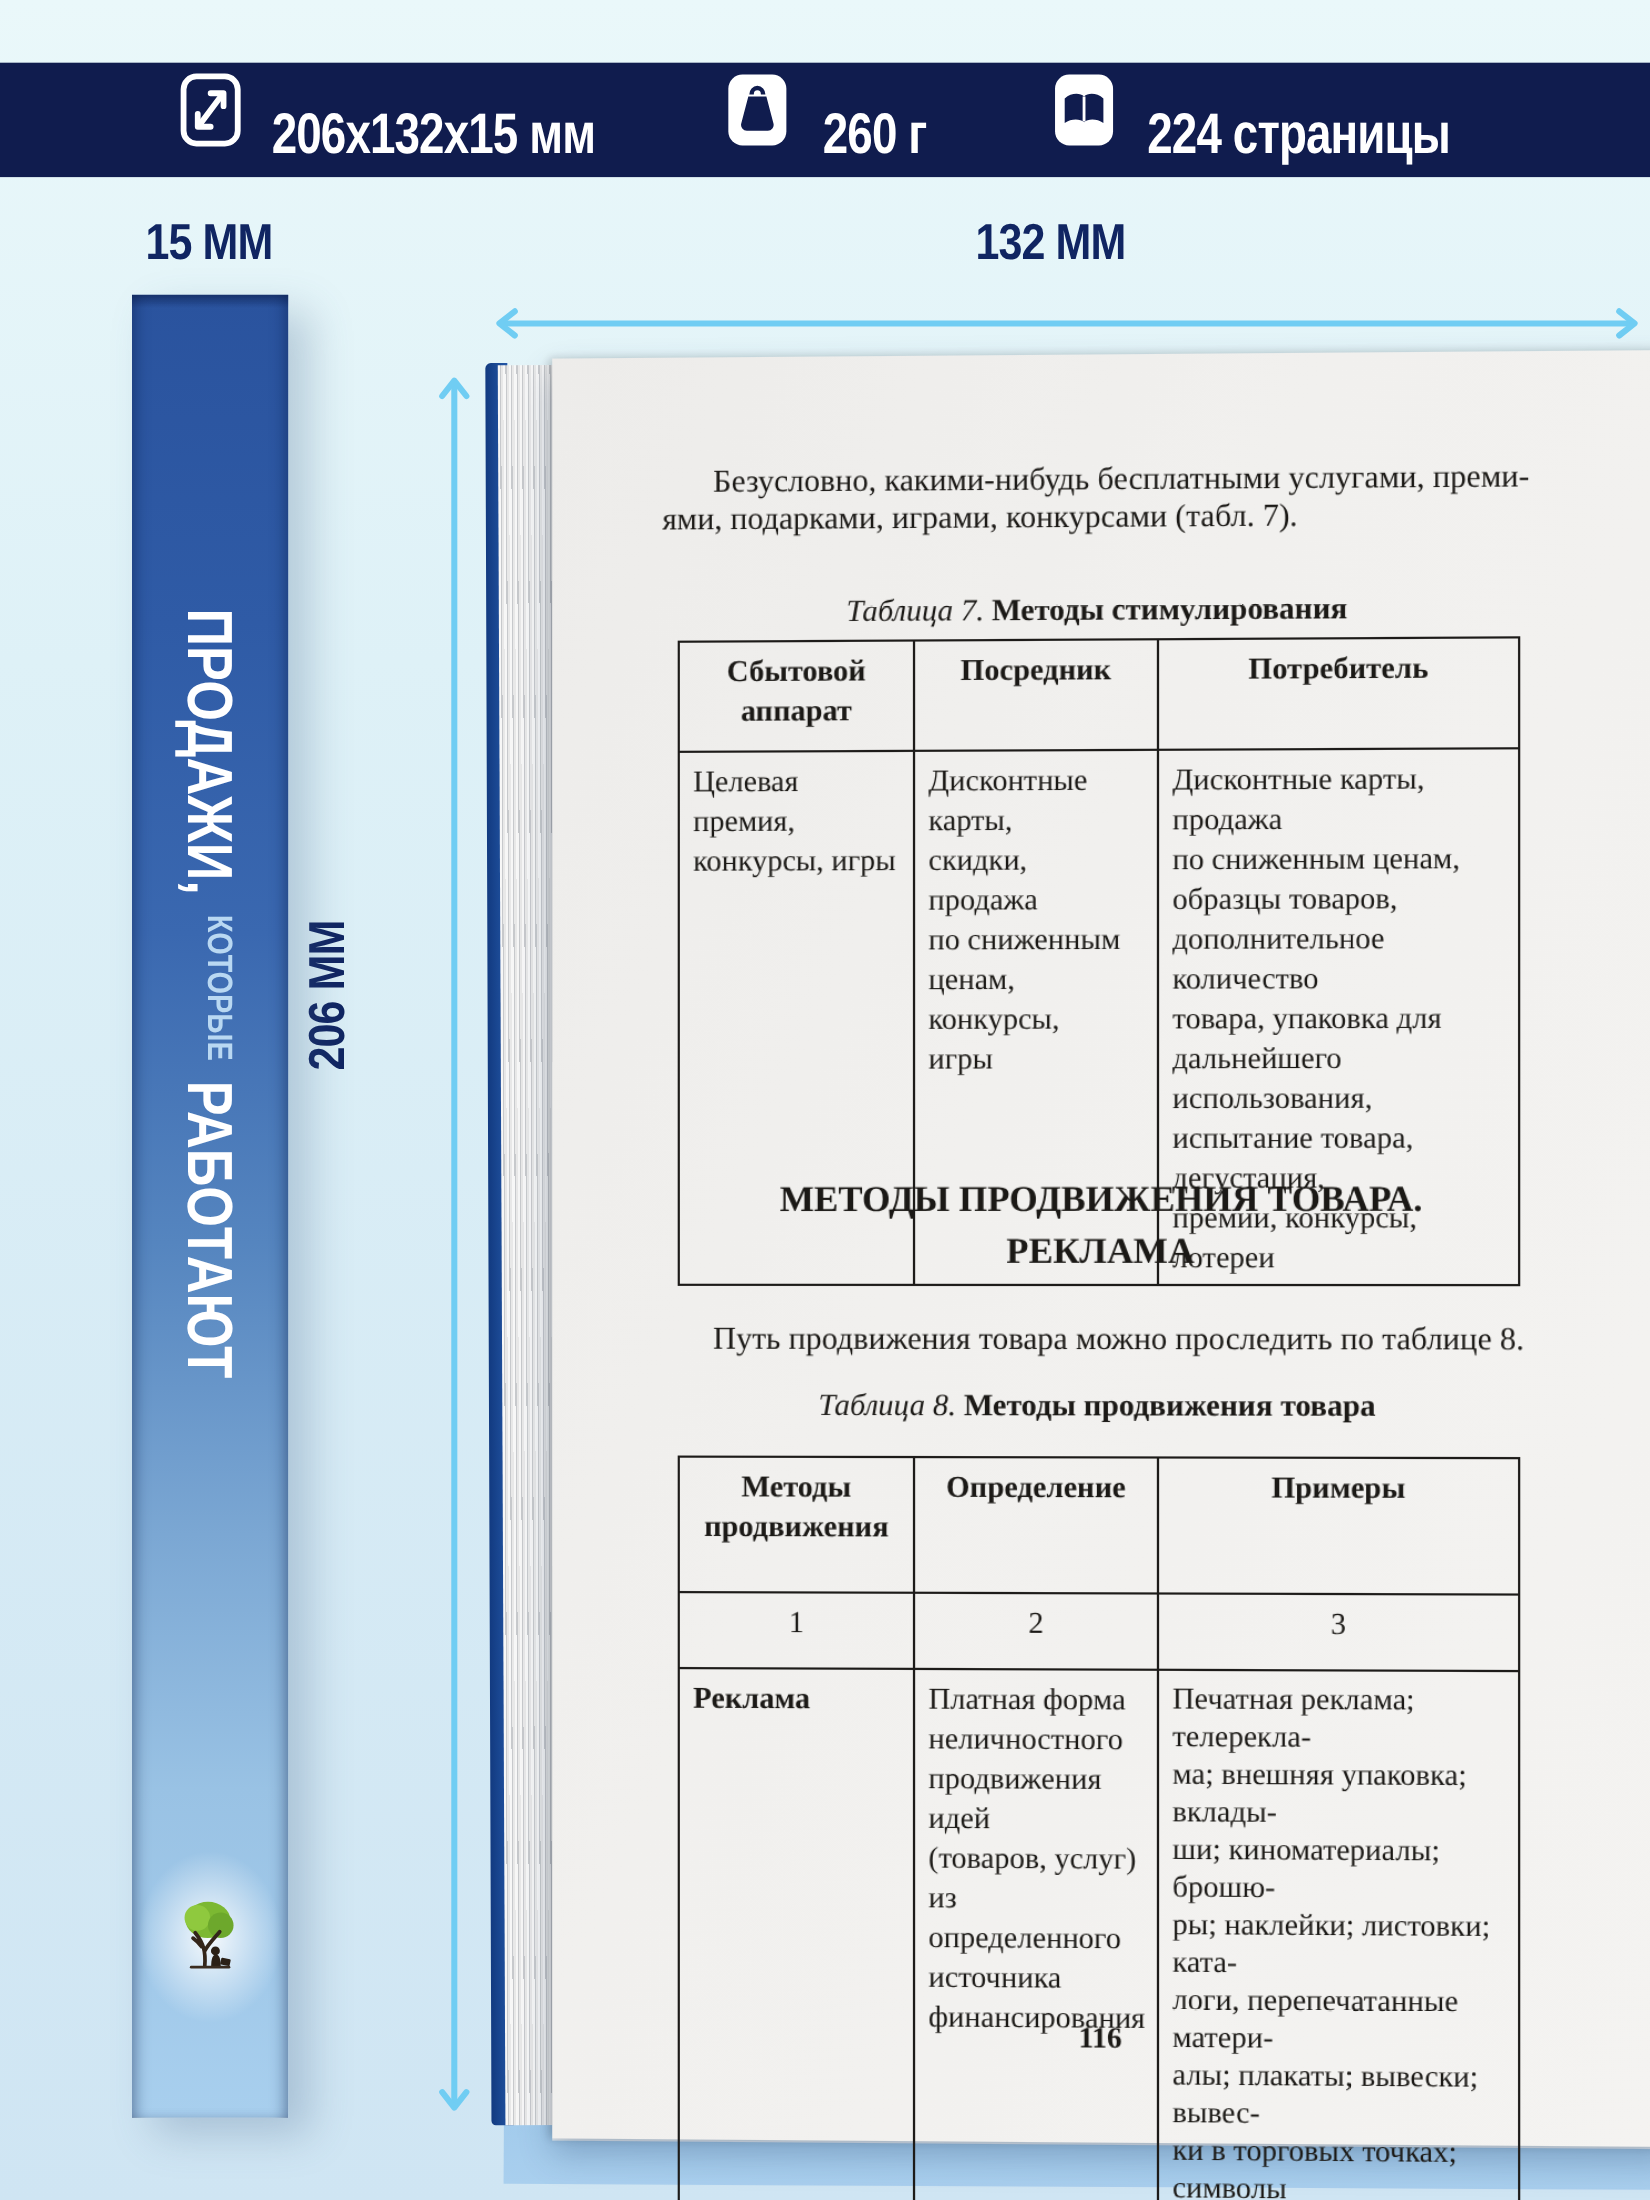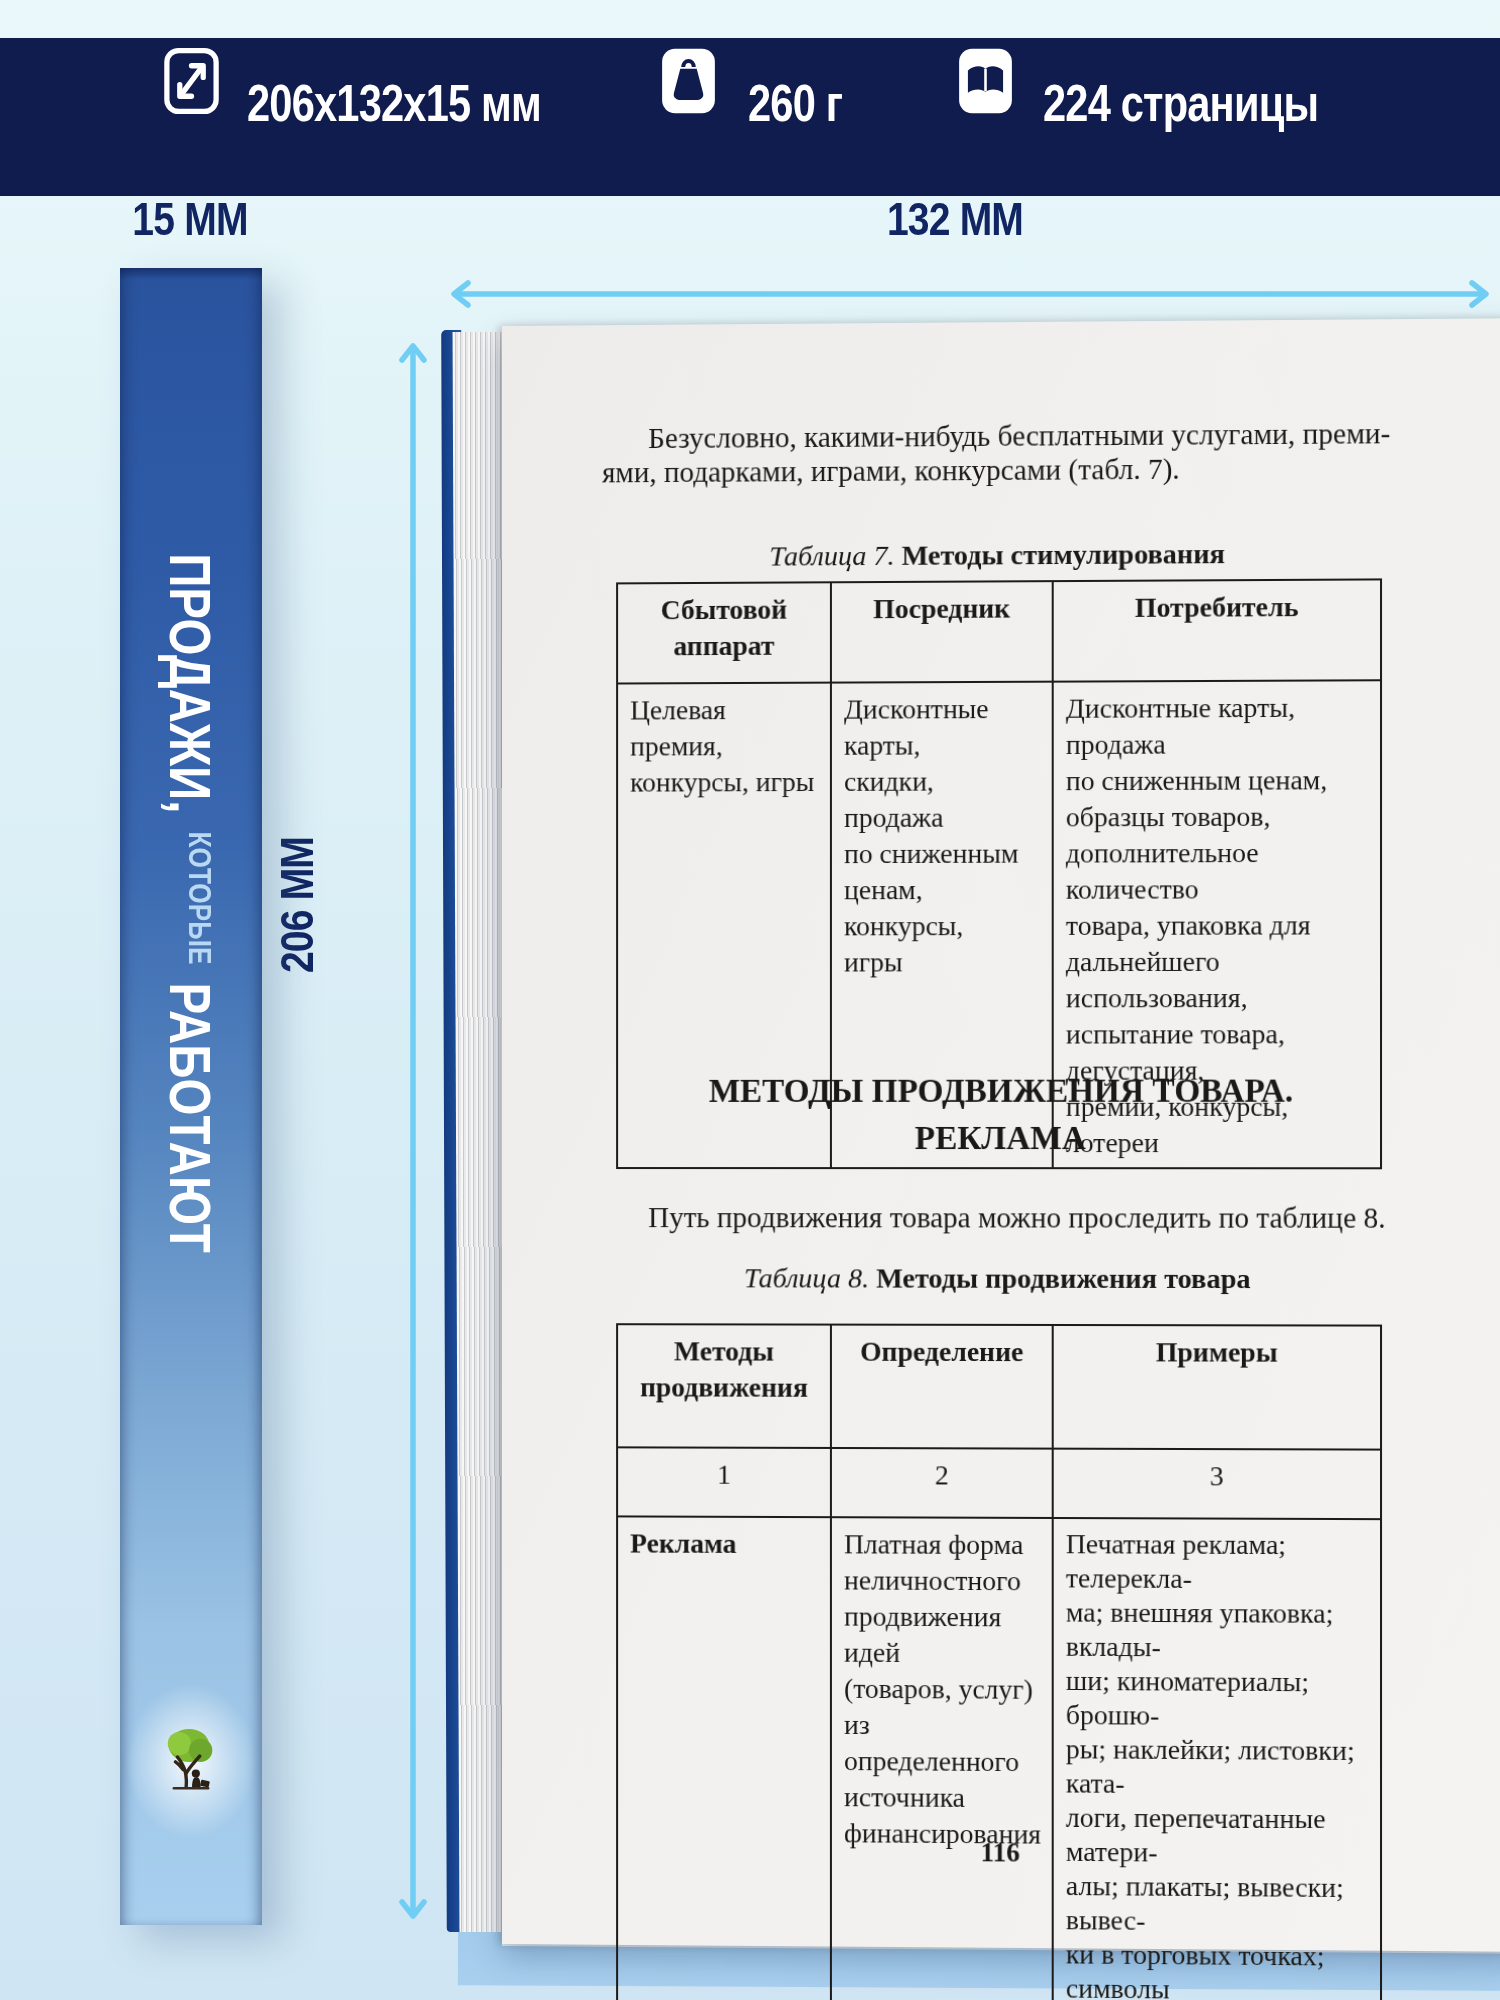--- a/index.html
+++ b/index.html
@@ -3,21 +3,21 @@
 <meta charset="utf-8">
 <style>
   html,body{margin:0;padding:0;}
   body{
     width:1500px;height:2000px;position:relative;overflow:hidden;
     font-family:"Liberation Sans",sans-serif;
     background:linear-gradient(180deg,#eaf8fa 0%,#def1f7 30%,#cfe5f3 100%);
   }
   .abs{position:absolute;}
   
-  .specs-bar{left:0;top:38px;width:1500px;height:158px;background:var(--bar-bg,#101c4e);}
+  .specs-bar{left:0;top:57px;width:1500px;height:104px;background:var(--bar-bg,#101c4e);}
   .spec-icon{position:absolute;top:9px;}
   .spec-text{
     position:absolute;top:0;height:130px;line-height:130px;
     color:#fff;font-weight:bold;font-size:52px;letter-spacing:-1px;white-space:nowrap;
     transform:scaleX(0.8);transform-origin:left center;
   }
   
   .dim-label{
     color:var(--label-navy,#101c4e);font-weight:bold;font-size:46px;letter-spacing:-1px;white-space:nowrap;
     transform:translateX(-50%) scaleX(0.85);

